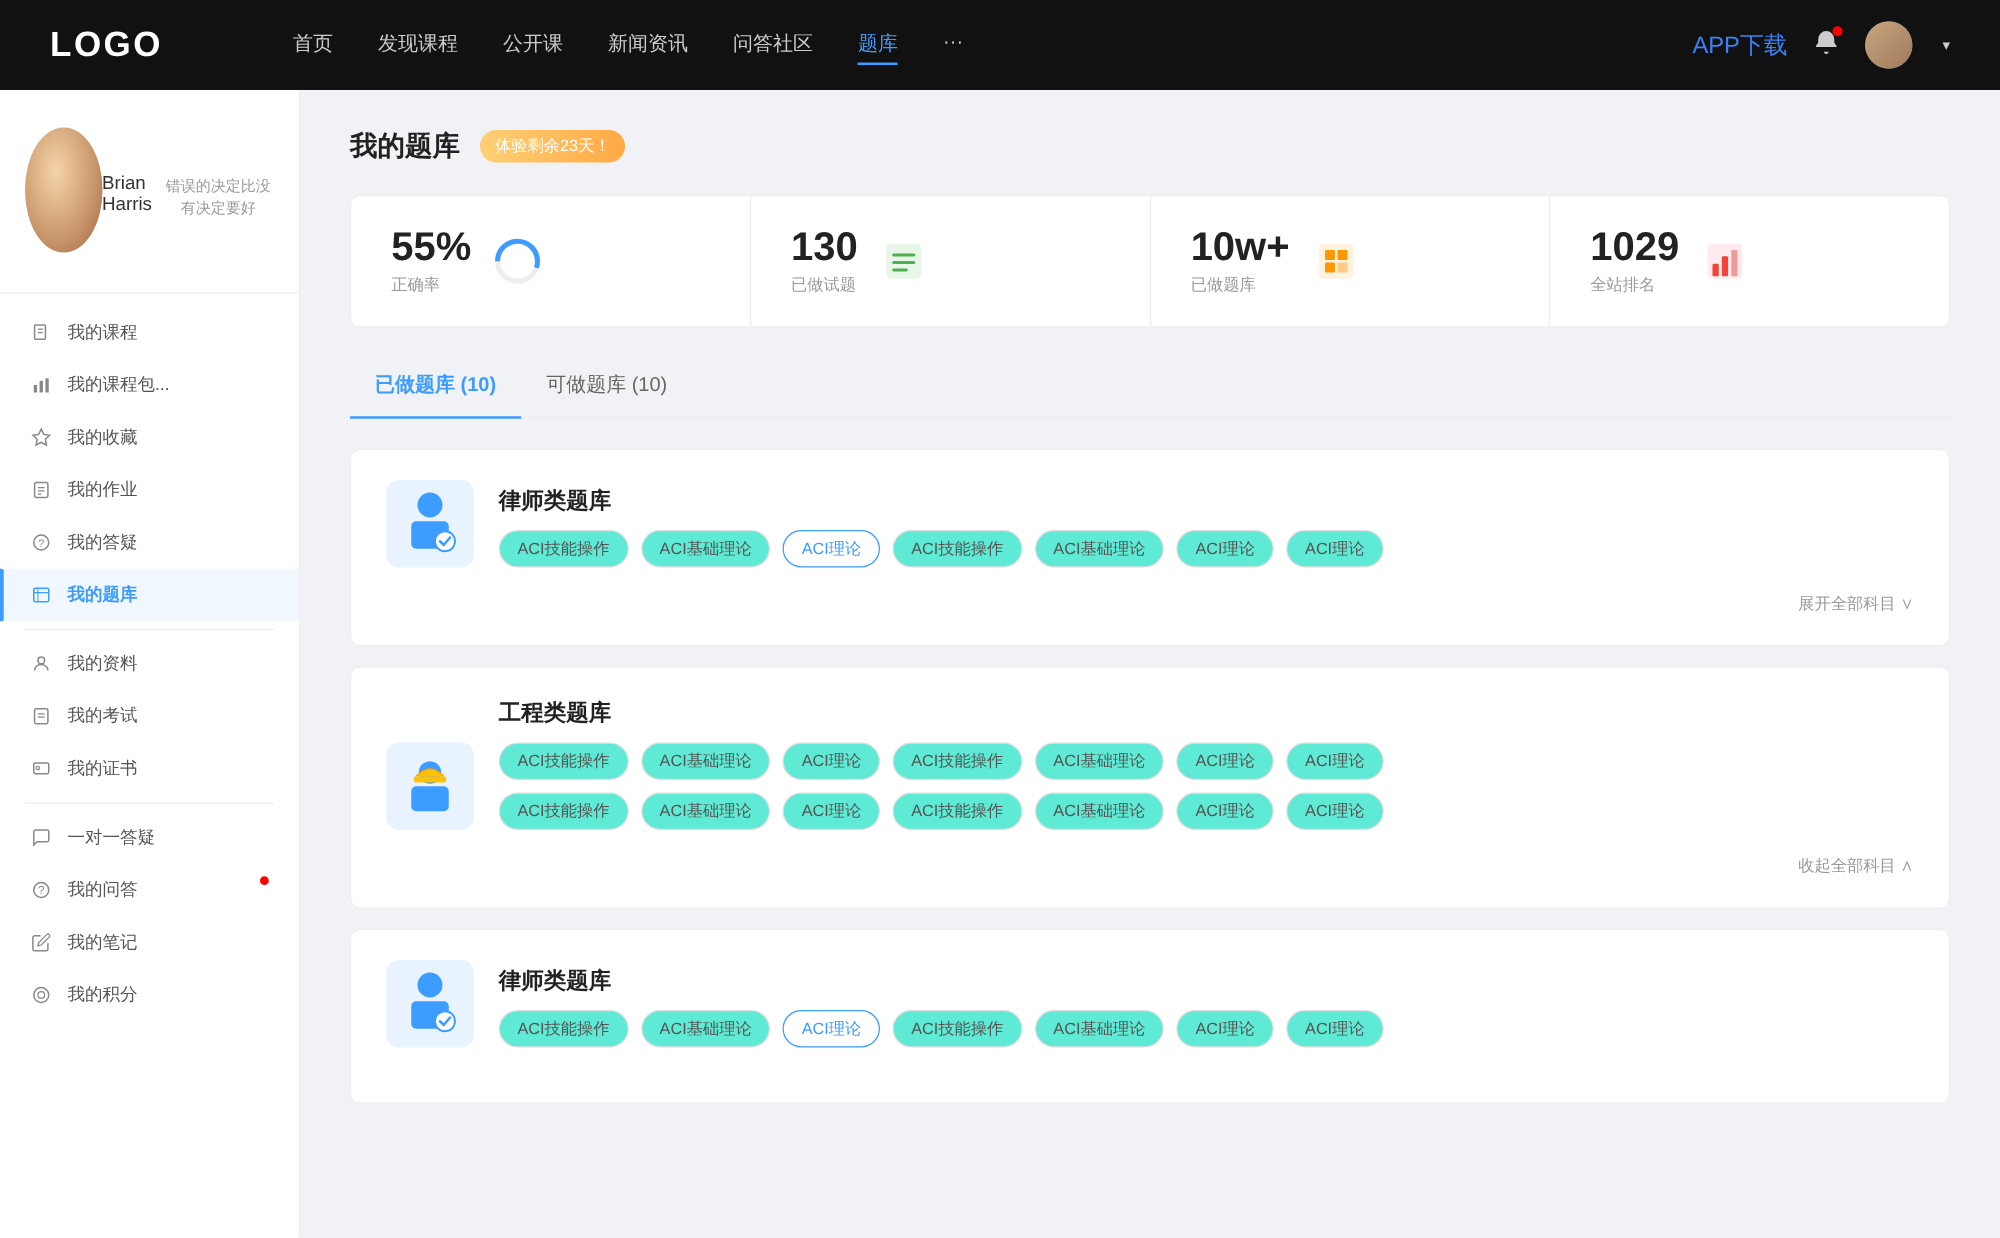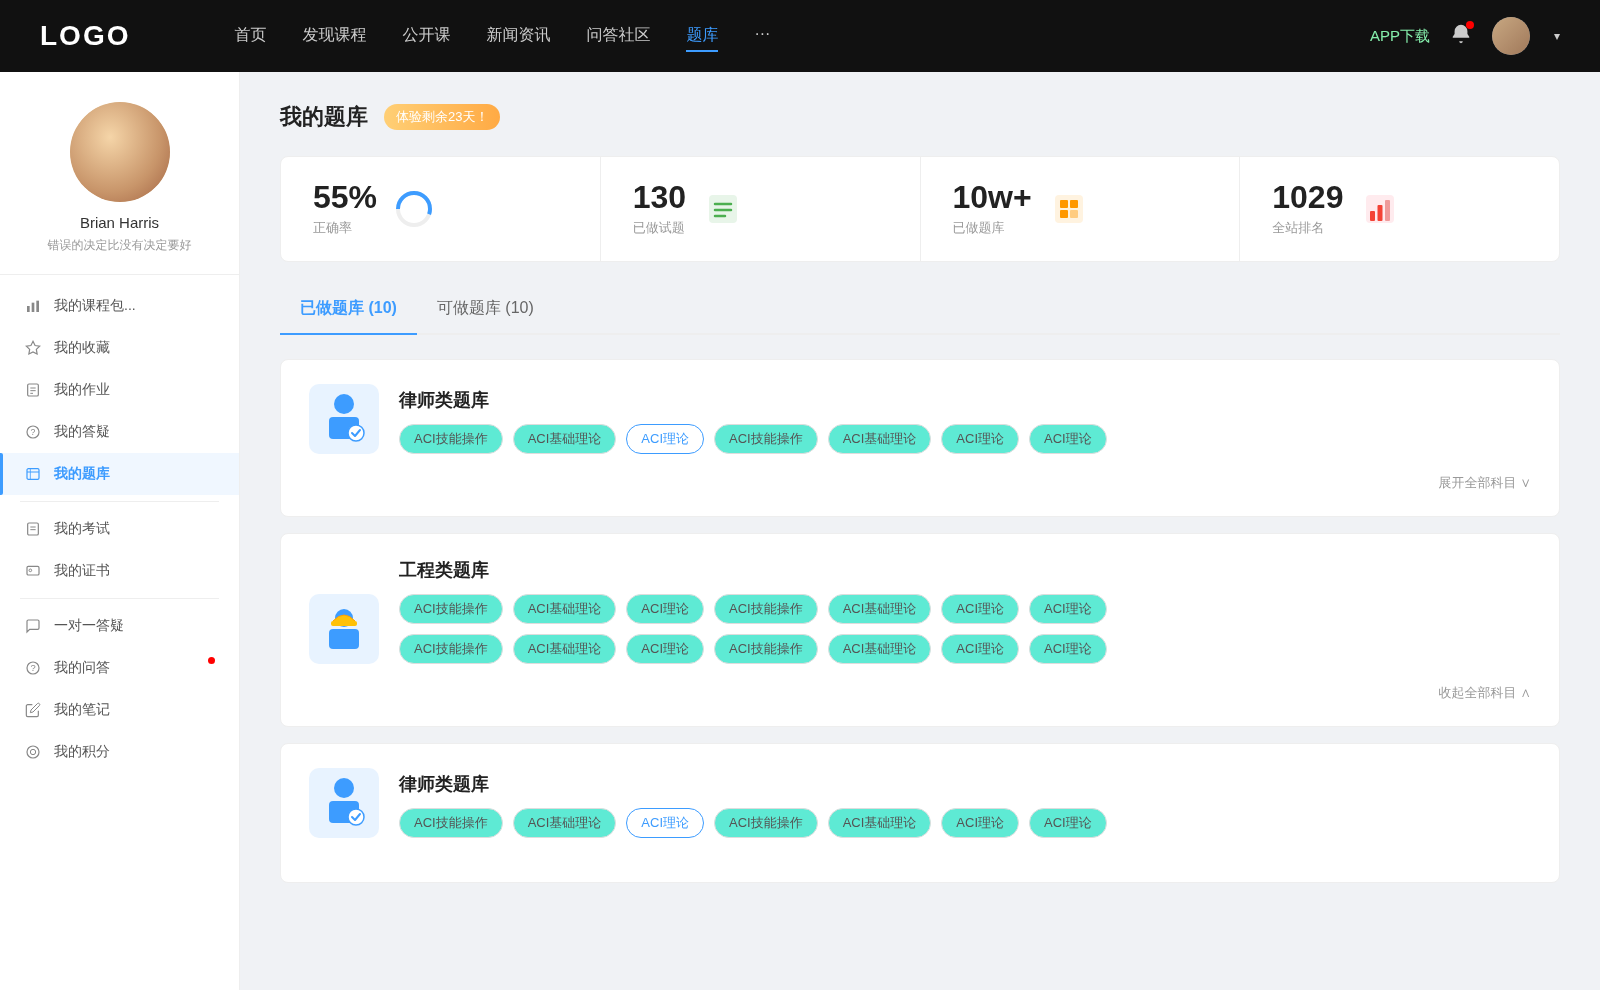--- a/index.html
+++ b/index.html
@@ -8,37 +8,37 @@
     
     .navbar {
       width: 100%; height: 72px; background: #111; display: flex; align-items: center;
       padding: 0 40px; position: fixed; top: 0; left: 0; z-index: 100;
     }
     .navbar-logo { color: #fff; font-size: 28px; font-weight: 900; letter-spacing: 2px; margin-right: 60px; }
     .navbar-nav { display: flex; gap: 36px; flex: 1; margin-left: 44px; }
     .nav-item { color: #ccc; font-size: 16px; cursor: pointer; padding: 4px 0; position: relative; }
     .nav-item.active { color: #3d9cff; border-bottom: 2px solid #3d9cff; }
     .navbar-right { display: flex; align-items: center; gap: 20px; }
-    .app-download { color: #86efac; font-size: 15px; cursor: pointer; }
+    .app-download { color: #3b82f6; font-size: 19px; cursor: pointer; }
     .bell-icon { position: relative; cursor: pointer; }
     .bell-dot { width: 8px; height: 8px; background: red; border-radius: 50%; position: absolute; top: -2px; right: -2px; }
     .avatar-wrap { width: 38px; height: 38px; border-radius: 50%; overflow: hidden; background: #888; display: flex; align-items: center; justify-content: center; cursor: pointer; }
     .avatar-img { width: 38px; height: 38px; border-radius: 50%; background: linear-gradient(135deg, #c8a882, #a0785a); }
     .chevron { color: #ccc; font-size: 12px; margin-left: 4px; cursor: pointer; }
 
     
     .page-wrap { display: flex; margin-top: 72px; min-height: 918px; }
 
     
     .sidebar {
       width: 240px; background: #fff; padding: 30px 0 20px 0;
       border-right: 1px solid #eee; min-height: 918px; flex-shrink: 0;
       position: fixed; left: 0; top: 72px; bottom: 0; overflow-y: auto;
     }
-    .profile-section { display: flex; flex-direction: column; align-items: center; padding: 0 20px 20px; border-bottom: 1px solid #eee; margin-bottom: 10px; }
+    .profile-section { display: flex; flex-direction: row; align-items: center; padding: 0 20px 20px; border-bottom: 1px solid #eee; margin-bottom: 10px; }
     .profile-avatar { width: 100px; height: 100px; border-radius: 50%; background: linear-gradient(135deg, #e8c9a0, #c9a07a); margin-bottom: 12px; overflow: hidden; }
     .profile-avatar-inner { width: 100%; height: 100%; background: radial-gradient(ellipse at 40% 35%, #f5d5a8 0%, #c8956a 60%, #a06040 100%); border-radius: 50%; position: relative; }
     .profile-name { font-size: 15px; color: #333; font-weight: 500; margin-bottom: 6px; }
     .profile-motto { font-size: 12px; color: #999; text-align: center; }
     .sidebar-menu { list-style: none; padding: 0 0 10px 0; }
     .sidebar-item {
       display: flex; align-items: center; gap: 12px;
       padding: 12px 24px; cursor: pointer; font-size: 14px; color: #555;
       position: relative;
     }
@@ -140,20 +140,30 @@
         <div class="profile-avatar-inner"></div>
       </div>
       <div class="profile-name">Brian Harris</div>
       <div class="profile-motto">错误的决定比没有决定要好</div>
     </div>
 
     <ul class="sidebar-menu">
       <li class="sidebar-item">
         <span class="s-icon">
           <svg width="16" height="16" viewBox="0 0 24 24" fill="none">
+              <rect x="4" y="3" width="13" height="17" rx="1" stroke="#888" stroke-width="1.8"></rect>
+              <line x1="8" y1="8" x2="14" y2="8" stroke="#888" stroke-width="1.5"></line>
+              <line x1="8" y1="12" x2="14" y2="12" stroke="#888" stroke-width="1.5"></line>
+            </svg>
+        </span>
+        <span>我的课程</span>
+      </li>
+      <li class="sidebar-item">
+        <span class="s-icon">
+          <svg width="16" height="16" viewBox="0 0 24 24" fill="none">
               <rect x="3" y="12" width="4" height="9" fill="#888"></rect>
               <rect x="10" y="7" width="4" height="14" fill="#888"></rect>
               <rect x="17" y="4" width="4" height="17" fill="#888"></rect>
             </svg>
         </span>
         <span>我的课程包...</span>
       </li>
       <li class="sidebar-item">
         <span class="s-icon">
           <svg width="16" height="16" viewBox="0 0 24 24" fill="none">
@@ -186,20 +196,29 @@
         <span class="s-icon">
           <svg width="16" height="16" viewBox="0 0 24 24" fill="none">
               <rect x="3" y="4" width="18" height="16" rx="2" stroke="#3d9cff" stroke-width="1.8"></rect>
               <line x1="3" y1="9" x2="21" y2="9" stroke="#3d9cff" stroke-width="1.5"></line>
               <line x1="8" y1="4" x2="8" y2="20" stroke="#3d9cff" stroke-width="1.2"></line>
             </svg>
         </span>
         <span style="color:#3d9cff;font-weight:600;">我的题库</span>
       </li>
       <div class="sidebar-divider"></div>
+      <li class="sidebar-item">
+        <span class="s-icon">
+          <svg width="16" height="16" viewBox="0 0 24 24" fill="none">
+              <circle cx="12" cy="8" r="4" stroke="#888" stroke-width="1.8"></circle>
+              <path d="M4 20c0-4 3.6-7 8-7s8 3 8 7" stroke="#888" stroke-width="1.8" fill="none"></path>
+            </svg>
+        </span>
+        <span>我的资料</span>
+      </li>
       <li class="sidebar-item">
         <span class="s-icon">
           <svg width="16" height="16" viewBox="0 0 24 24" fill="none">
               <rect x="4" y="3" width="16" height="18" rx="2" stroke="#888" stroke-width="1.8"></rect>
               <line x1="8" y1="9" x2="16" y2="9" stroke="#888" stroke-width="1.5"></line>
               <line x1="8" y1="13" x2="16" y2="13" stroke="#888" stroke-width="1.5"></line>
             </svg>
         </span>
         <span>我的考试</span>
       </li>

